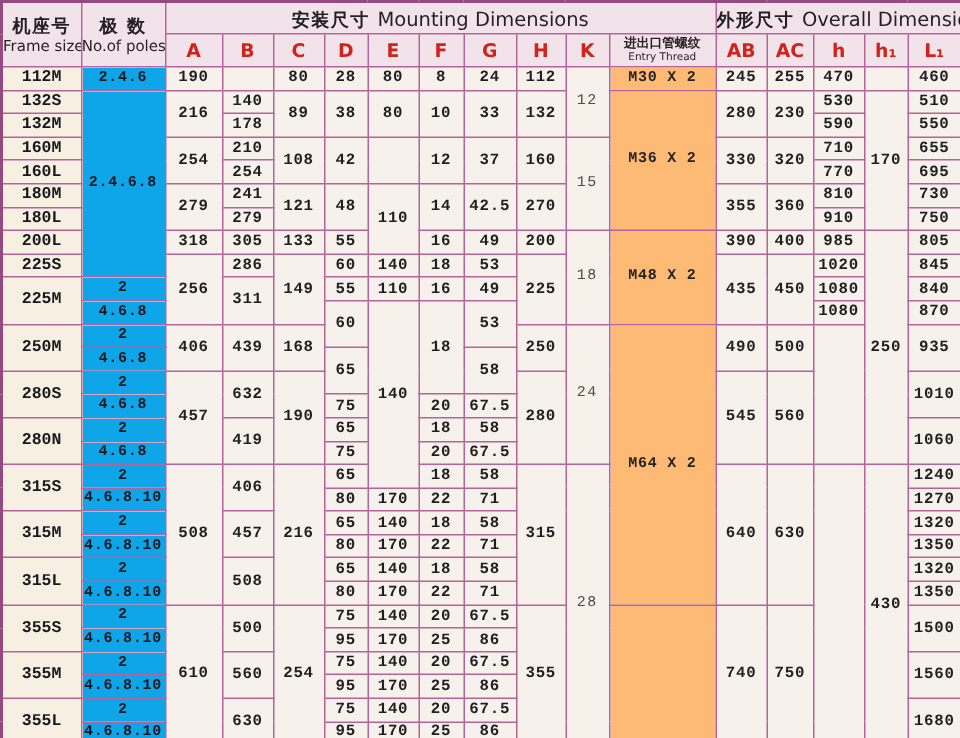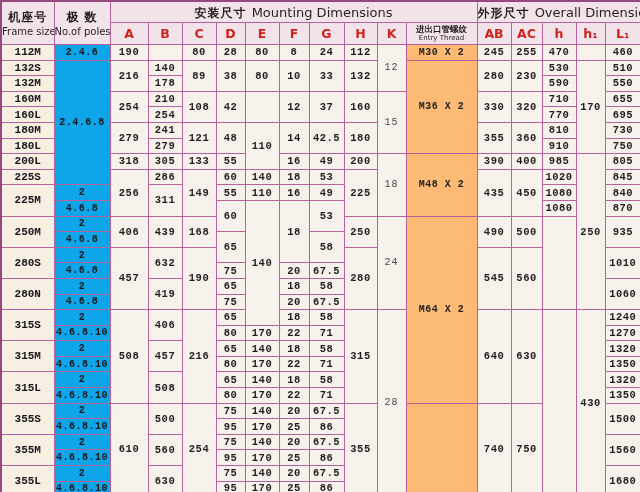--- a/index.html
+++ b/index.html
@@ -157,21 +157,21 @@
         </tr>
         <tr>
           <td class="frame">180M</td>
           <td rowspan="2" class="num">279</td>
           <td class="num">241</td>
           <td rowspan="2" class="num">121</td>
           <td rowspan="2" class="num">48</td>
           <td rowspan="3" class="num">110</td>
           <td rowspan="2" class="num">14</td>
           <td rowspan="2" class="num">42.5</td>
-          <td rowspan="2" class="num">180</td>
+          <td rowspan="2" class="num">270</td>
           <td rowspan="2" class="num">355</td>
           <td rowspan="2" class="num">360</td>
           <td class="num">810</td>
           <td class="num">730</td>
         </tr>
         <tr>
           <td class="frame">180L</td>
           <td class="num">279</td>
           <td class="num">910</td>
           <td class="num">750</td>

